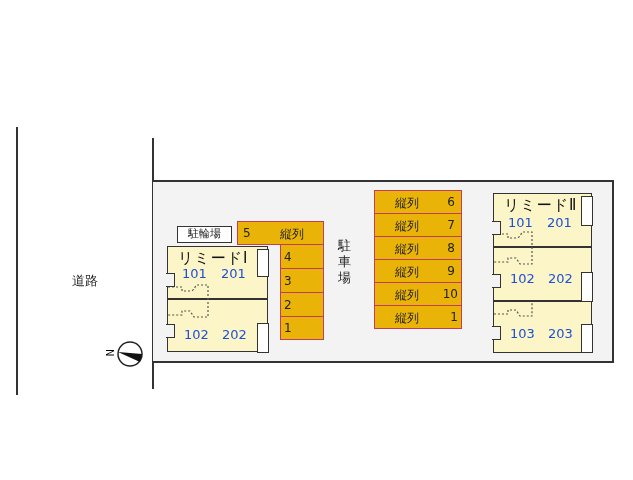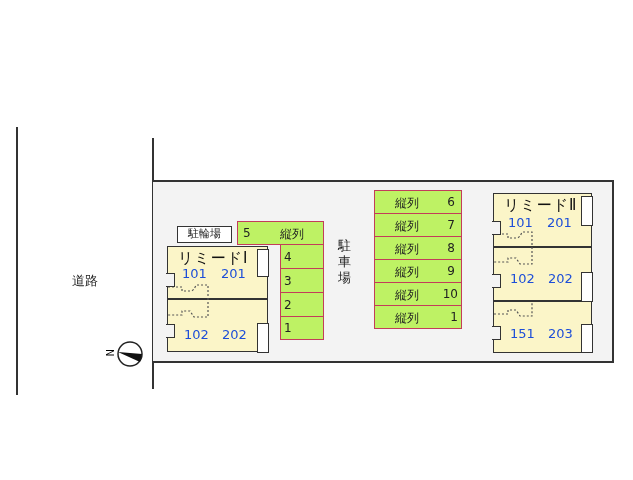--- a/index.html
+++ b/index.html
@@ -7,21 +7,21 @@
          font-family:"DejaVu Sans", sans-serif; color:#222; }
   .abs { position:absolute; box-sizing:border-box; }
   .vline { position:absolute; background:#333; width:2px; }
   .lot { left:153px; top:180px; width:461px; height:183px;
          background:#f3f3f3; border-top:2px solid #333; border-right:2px solid #333;
          border-bottom:2px solid #333; }
   .road-label { left:72px; top:272px; font-size:13px; }
   .compass { left:106px; top:337px; width:40px; height:34px; }
   .bike { left:177px; top:226px; width:55px; height:17px; background:#fff;
           border:1.5px solid #333; font-size:11px; line-height:14px; text-align:center; }
-  .pink { background:#bef264; border:1.5px solid #c33d5a; font-size:12px; }
+  .pink { background:#eab308; border:1.5px solid #c33d5a; font-size:12px; }
   .bldg { background:#fbf5c8; border:1.5px solid #333; }
   .unit { font-size:13px; color:#1d4ed8; }
   .bname { font-size:15px; letter-spacing:1px; color:#111; }
   .tab { position:absolute; background:#fff; border:1.5px solid #333; width:10px; }
   .notch { position:absolute; background:#f3f3f3; width:8px; height:12px; border:1.5px solid #333; border-left:none; }
   .hsplit { position:absolute; height:1.5px; background:#333; }
   .stair { position:absolute; }
   .pkv { font-size:13px; left:338px; top:238px; width:16px; line-height:16px; }
 </style>
 </head>
@@ -107,21 +107,21 @@
 <div class="notch" style="left:166px; top:324px; background:#f3f3f3;"></div>
 
 <div class="abs bldg" style="left:493px; top:193px; width:99px; height:160px;">
   <span class="abs bname" style="left:10px; top:2px;">リミードⅡ</span>
   <span class="abs unit" style="left:14px; top:21px;">101</span>
   <span class="abs unit" style="left:53px; top:21px;">201</span>
   <div class="hsplit" style="left:0; top:52px; width:97px;"></div>
   <span class="abs unit" style="left:16px; top:77px;">102</span>
   <span class="abs unit" style="left:54px; top:77px;">202</span>
   <div class="hsplit" style="left:0; top:106px; width:97px;"></div>
-  <span class="abs unit" style="left:16px; top:132px;">151</span>
+  <span class="abs unit" style="left:16px; top:132px;">103</span>
   <span class="abs unit" style="left:54px; top:132px;">203</span>
   <svg class="stair" style="left:0; top:36px;" width="45" height="90">
     <path d="M0 4 H14 V8 H22 Q26 8 28 2 H38 V34 H26 L22 28 H14 V32 H0" fill="none" stroke="#555" stroke-width="1.2" stroke-dasharray="2,2"></path>
     <path d="M0 84 H14 V80 H22 L26 86 H38 V72" fill="none" stroke="#555" stroke-width="1.2" stroke-dasharray="2,2"></path>
   </svg>
   <div class="tab" style="right:-2px; top:2px; height:28px;"></div>
   <div class="tab" style="right:-2px; top:78px; height:28px;"></div>
   <div class="tab" style="right:-2px; top:130px; height:27px;"></div>
 </div>
 <div class="notch" style="left:492px; top:221px;"></div>

